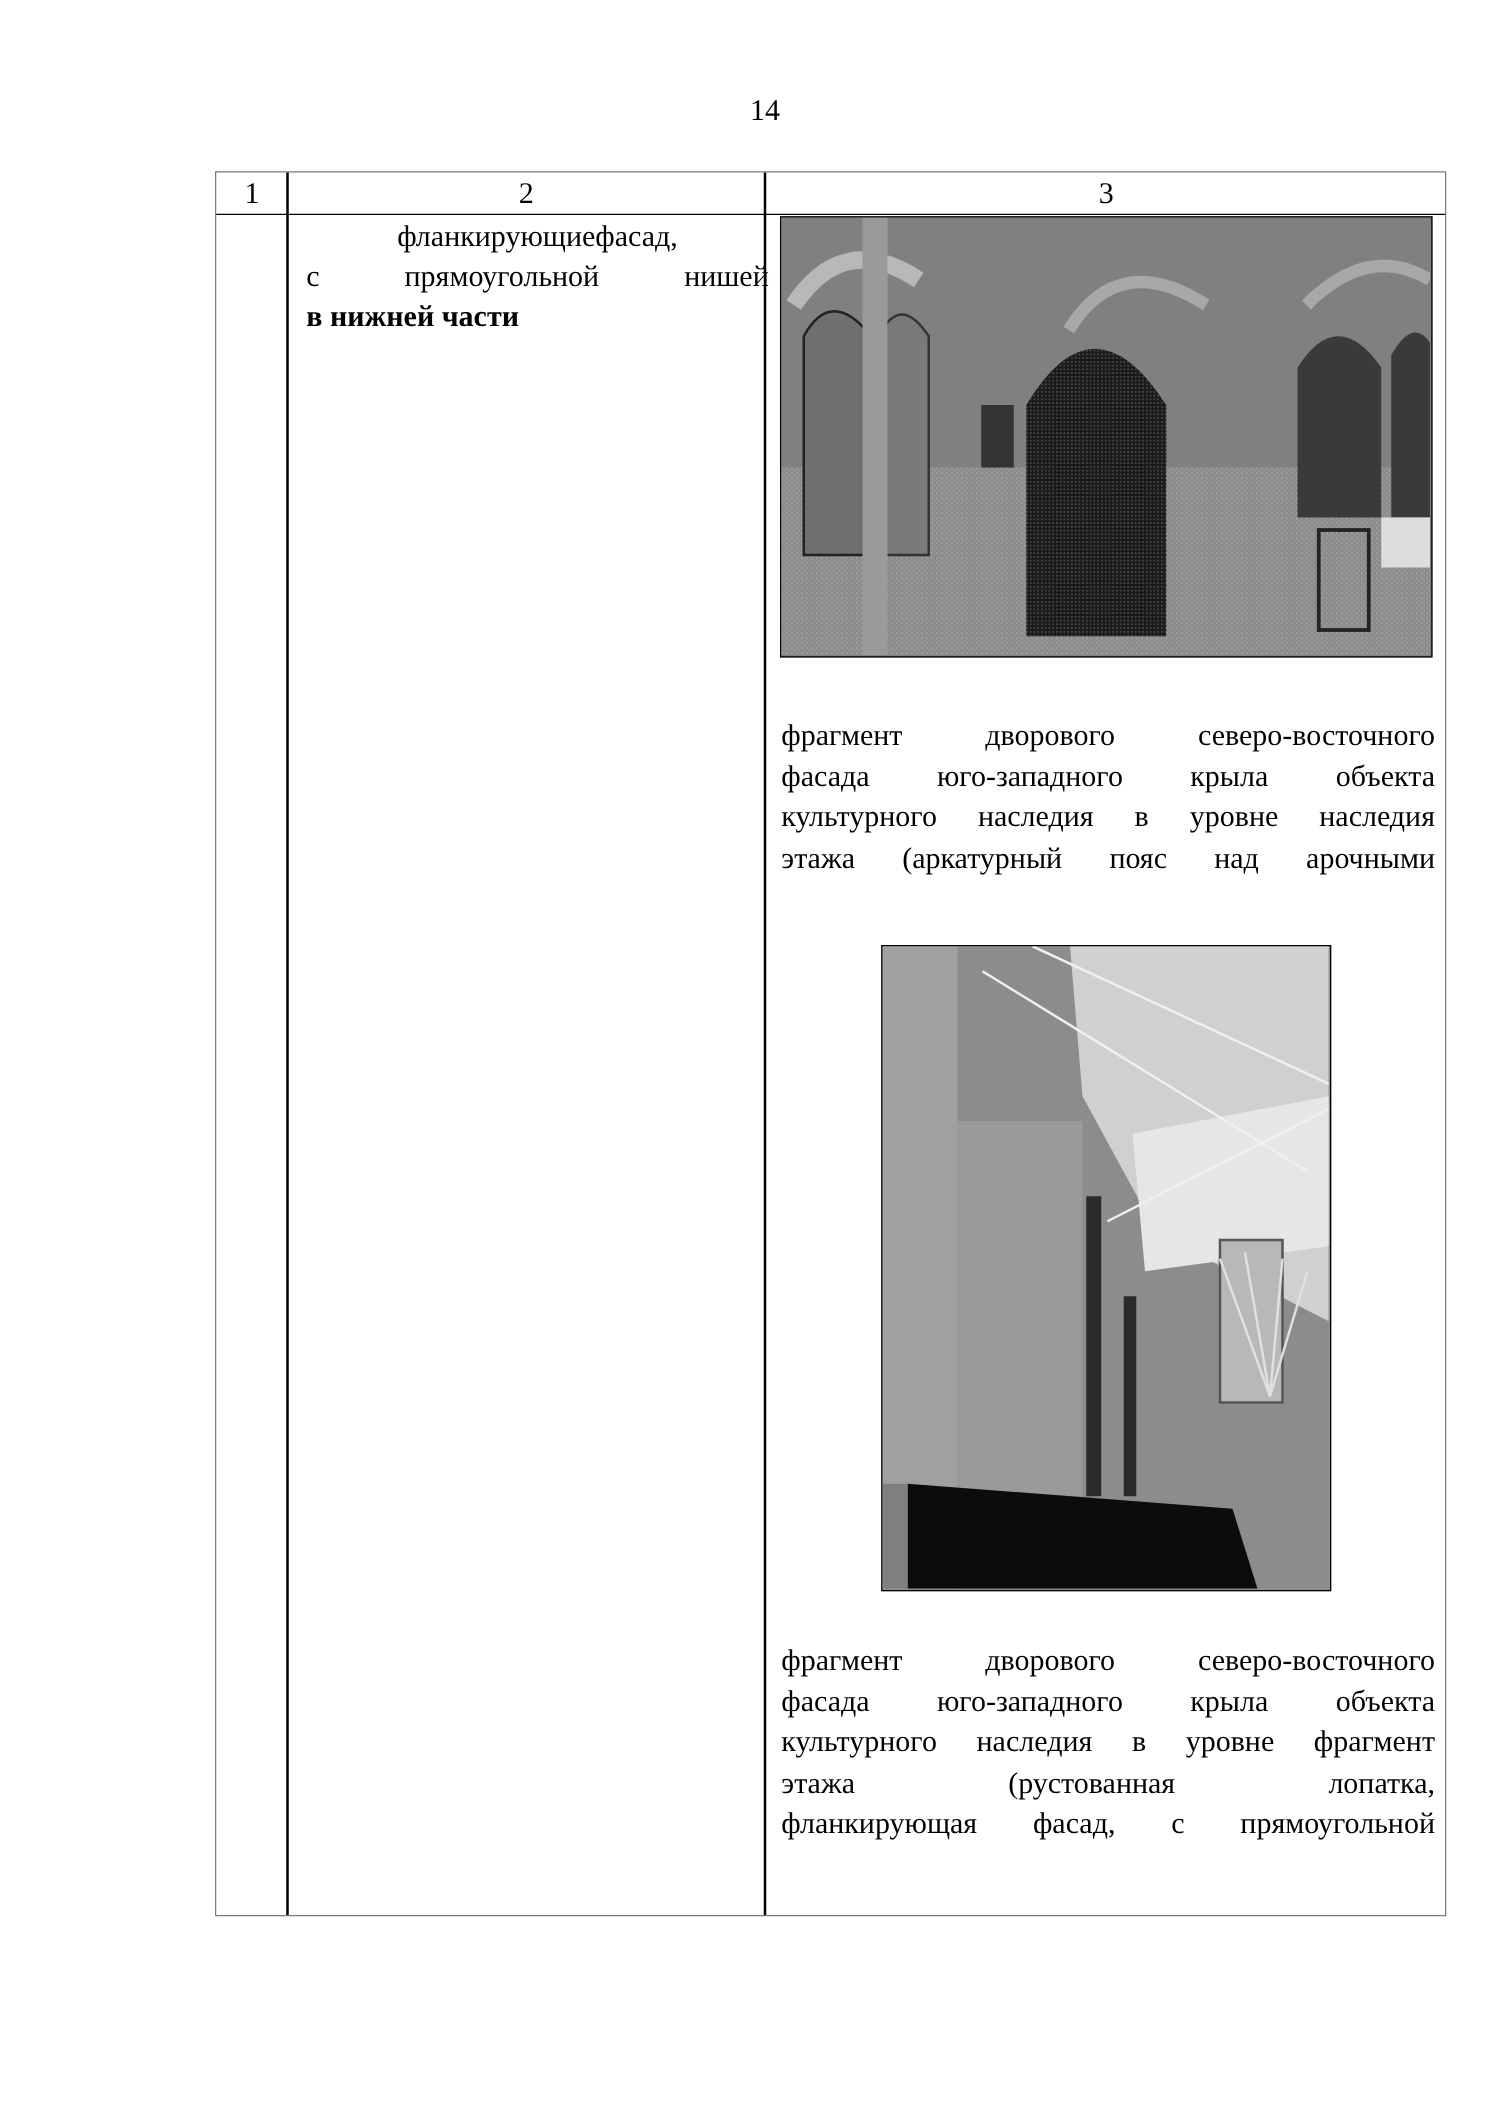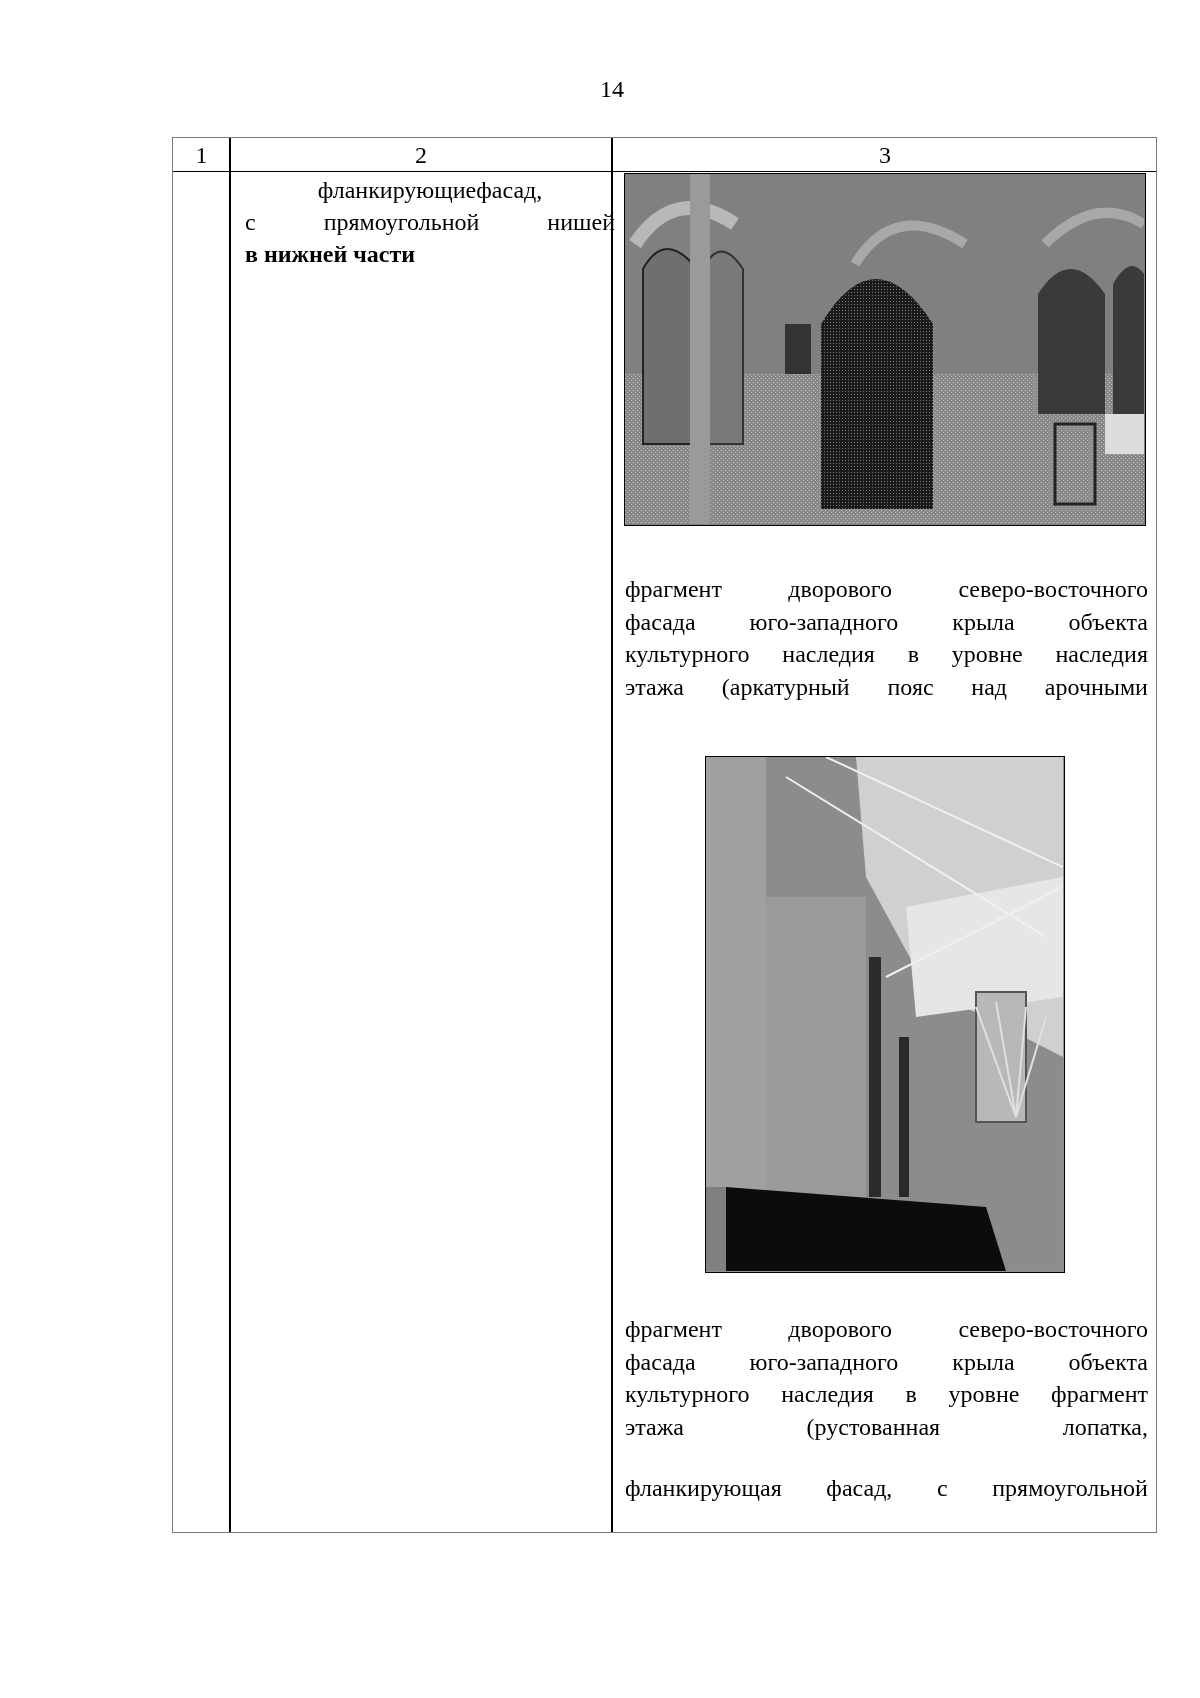--- a/index.html
+++ b/index.html
@@ -152,20 +152,20 @@
         <span>наследия</span>
         <span>в</span>
         <span>уровне</span>
         <span>фрагмент</span>
       </div>
     <div style="display: flex; justify-content: space-between;">
         <span>этажа</span>
         <span>(рустованная</span>
         <span>лопатка,</span>
       </div>
-    <div style="display: flex; justify-content: space-between; margin-top: 29px;">
+    <div style="display: flex; justify-content: space-between;">
         <span>фланкирующая</span>
         <span>фасад,</span>
         <span>с</span>
         <span>прямоугольной</span>
       </div>
   </div>
 </div>
 
 </body></html>

